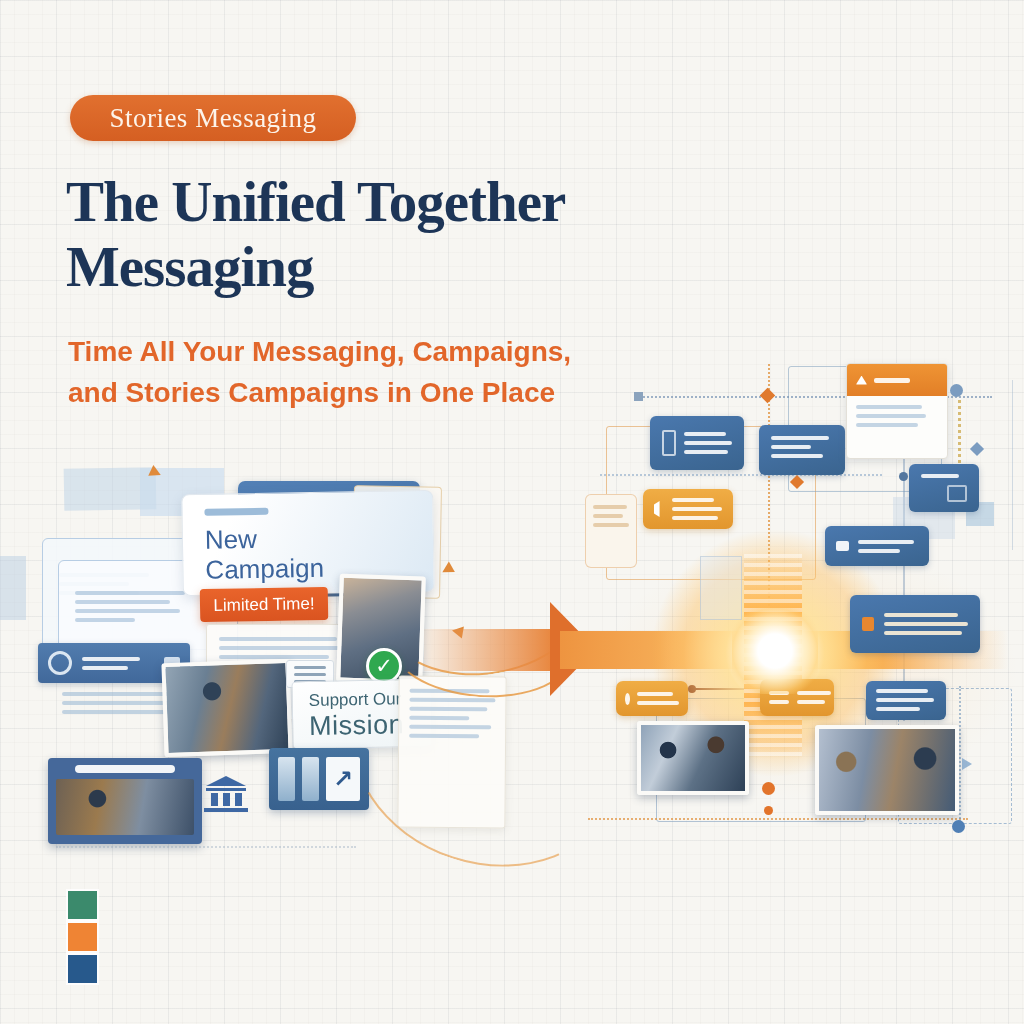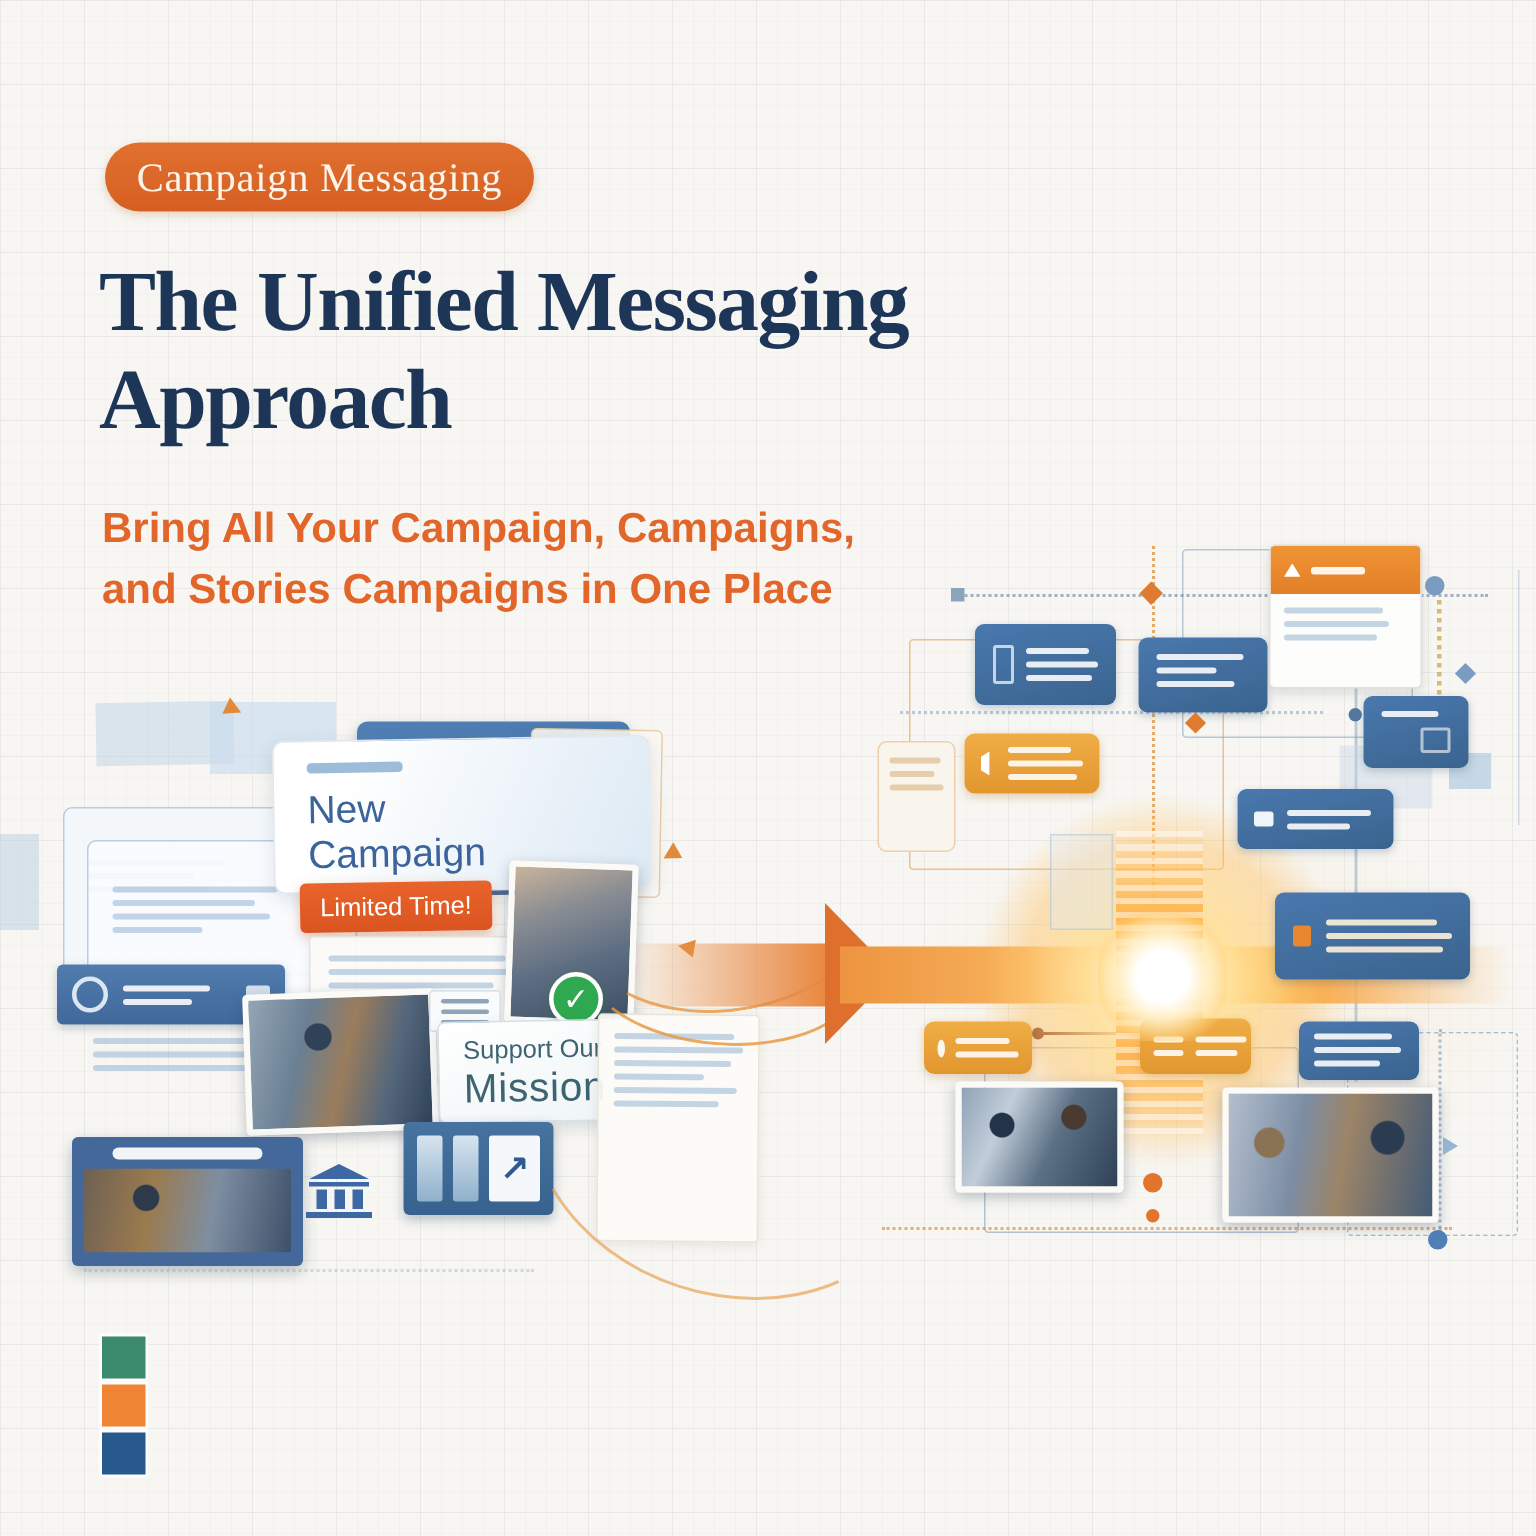--- a/index.html
+++ b/index.html
@@ -142,27 +142,27 @@
   .sw{position:absolute;left:68px;width:29px;height:28px;box-shadow:0 0 0 2px rgba(255,255,255,.8);}
   .sw1{top:891px;background:#3b8a6c;}
   .sw2{top:923px;background:#ef8434;}
   .sw3{top:955px;background:#27598c;}
 </style>
 </head>
 <body>
 
 <div class="canvas">
 
-  <div class="abs badge">Campaign Messaging</div>
+  <div class="abs badge">Stories Messaging</div>
   <h1 class="abs title">
-    <span>The Unified Messaging</span>
-    <span>Approach</span>
+    <span>The Unified Together</span>
+    <span>Messaging</span>
   </h1>
   <p class="abs subtitle">
-    <span>Bring All Your Campaign, Campaigns,</span>
+    <span>Time All Your Messaging, Campaigns,</span>
     <span>and Stories Campaigns in One Place</span>
   </p>
 
   <div class="abs" style="left:64px;top:468px;width:92px;height:42px;background:rgba(188,209,230,.5);transform:rotate(-1deg);"></div>
   <div class="abs" style="left:140px;top:468px;width:84px;height:48px;background:rgba(201,220,238,.65);"></div>
   <div class="abs" style="left:0;top:556px;width:26px;height:64px;background:rgba(185,205,225,.5);"></div>
   <div class="abs mark-tri" style="left:150px;top:468px;transform:rotate(25deg);"></div>
 
   <div class="outline-card abs" style="left:42px;top:538px;width:175px;height:112px;padding:34px 16px 0;box-sizing:border-box;">
     <div class="bars faint thin">

